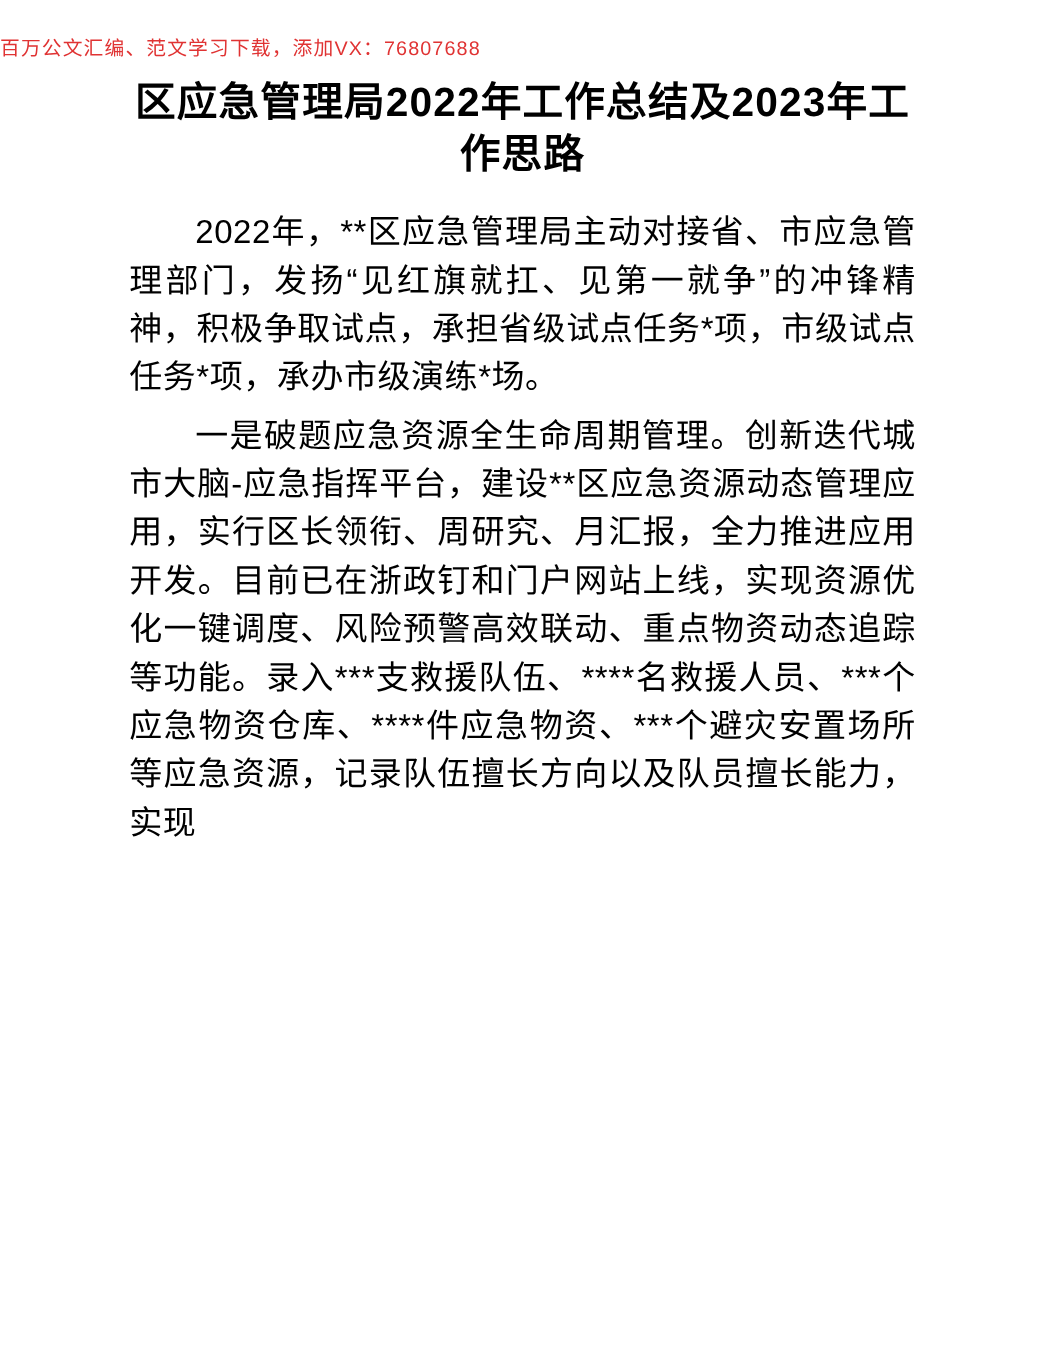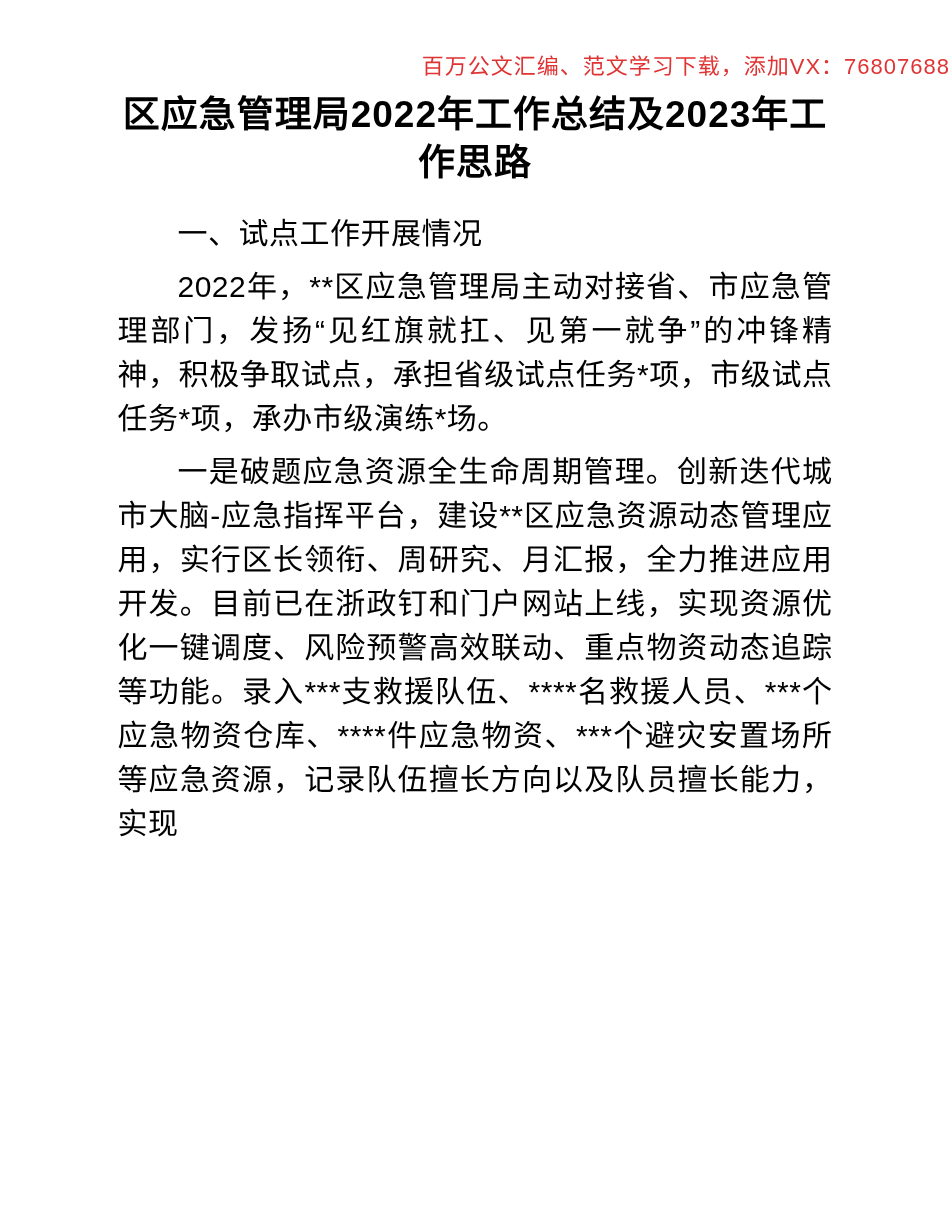--- a/index.html
+++ b/index.html
@@ -14,23 +14,23 @@
     font-family: "Liberation Sans", sans-serif;
     color: #000000;
   }
   .page {
     width: 950px;
     height: 1230px;
     background: #ffffff;
     box-sizing: border-box;
   }
   .watermark {
-    padding-top: 54px;
-    text-align: right;
-    font-size: 22px;
+    padding-top: 32px;
+    text-align: left;
+    font-size: 18px;
     line-height: 25px;
     color: #e03333;
     letter-spacing: 1px;
   }
   .doc-body {
     margin: 0 auto;
     width: 715px;
     padding-left: 0;
   }
   .doc-title {
@@ -63,20 +63,19 @@
 
 <div class="page">
 
   <div class="watermark">百万公文汇编、范文学习下载，添加VX：76807688</div>
 
   <div class="doc-body">
 
     <h1 class="doc-title">区应急管理局2022年工作总结及2023年工作思路</h1>
 
 
-    <p class="heading">一、试点工作开展情况</p>
 
     <p class="para">2022年，**区应急管理局主动对接省、市应急管理部门，发扬“见红旗就扛、见第一就争”的冲锋精神，积极争取试点，承担省级试点任务*项，市级试点任务*项，承办市级演练*场。</p>
 
     <p class="para">一是破题应急资源全生命周期管理。创新迭代城市大脑-应急指挥平台，建设**区应急资源动态管理应用，实行区长领衔、周研究、月汇报，全力推进应用开发。目前已在浙政钉和门户网站上线，实现资源优化一键调度、风险预警高效联动、重点物资动态追踪等功能。录入***支救援队伍、****名救援人员、***个应急物资仓库、****件应急物资、***个避灾安置场所等应急资源，记录队伍擅长方向以及队员擅长能力，实现</p>
 
   </div>
 </div>
 
 </body></html>

